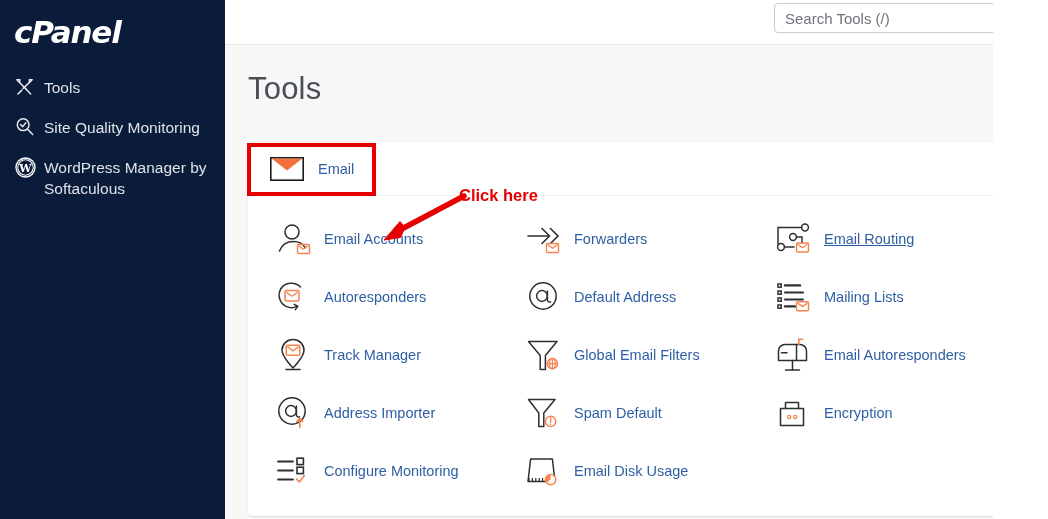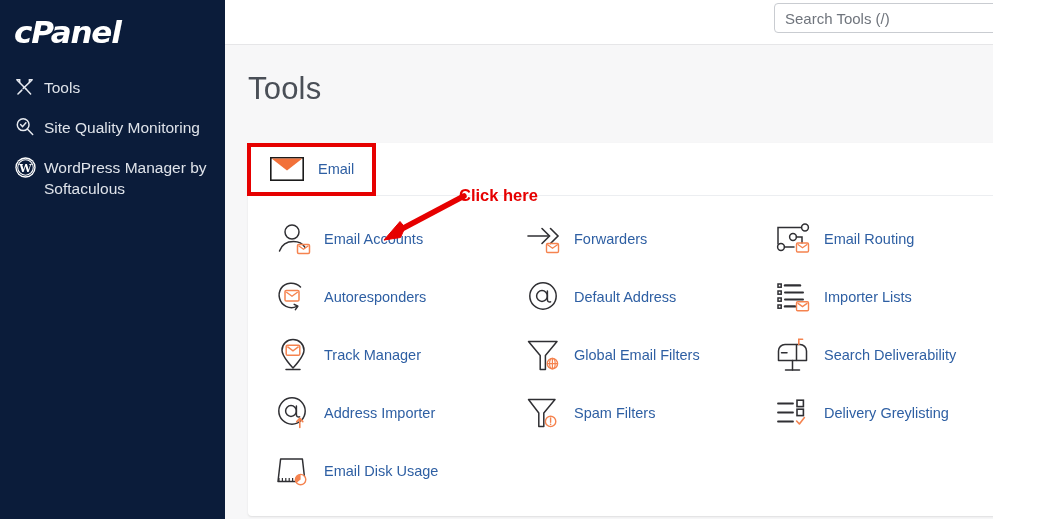--- a/index.html
+++ b/index.html
@@ -137,21 +137,21 @@
     flex: 0 0 44px;
     width: 44px; height: 40px;
     display: flex; align-items: center; justify-content: center;
   }
   .tool-label {
     font-size: 14.5px;
     color: #2e5fa3;
     margin-left: 8px;
     white-space: nowrap;
   }
-  .tool-label.hovered { }
+  .tool-label.hovered { text-decoration: underline; }
 
   
   .anno-box {
     position: absolute;
     left: 247px; top: 143px;
     width: 129px; height: 53px;
     border: 4px solid #e60000;
     box-sizing: border-box;
     pointer-events: none;
     z-index: 40;
@@ -324,21 +324,21 @@
               <rect x="2" y="18" width="3.2" height="3.2"></rect>
               <rect x="2" y="25" width="3.2" height="3.2"></rect>
               <path d="M9 5.4 L24 5.4" stroke-width="2.4" stroke-linecap="round"></path>
               <path d="M9 12.4 L27 12.4" stroke-width="2" stroke-linecap="round"></path>
               <path d="M9 19.4 L27 19.4" stroke-width="2" stroke-linecap="round"></path>
               <path d="M9 26.4 L19 26.4" stroke-width="2.4" stroke-linecap="round"></path>
               <rect x="20.5" y="21.8" width="12" height="9" rx="1.2" fill="#ffffff" stroke="#f5834f" stroke-width="1.4"></rect>
               <path d="M21.6 23.1 L26.5 26.6 L31.4 23.1" stroke="#f5834f" stroke-width="1.3"></path>
             </svg>
           </span>
-          <span class="tool-label">Importer Lists</span>
+          <span class="tool-label">Mailing Lists</span>
         </a>
 
         <a class="tool">
           <span class="tool-icon">
             <svg width="36" height="34" viewBox="0 0 36 34" fill="none" stroke="#2f2f33" stroke-width="1.5">
               <path d="M17 30 C17 30 28 18.6 28 12.2 C28 6.2 23.1 1.6 17 1.6 C10.9 1.6 6 6.2 6 12.2 C6 18.6 17 30 17 30 Z" stroke-linejoin="round"></path>
               <path d="M10 31.6 L24 31.6" stroke-linecap="round"></path>
               <rect x="10.2" y="7.2" width="13.6" height="10" rx="1.3" stroke="#f5834f" stroke-width="1.5"></rect>
               <path d="M11.4 8.6 L17 12.8 L22.6 8.6" stroke="#f5834f" stroke-width="1.4"></path>
             </svg>
@@ -363,21 +363,21 @@
           <span class="tool-icon">
             <svg width="36" height="34" viewBox="0 0 36 34" fill="none" stroke="#2f2f33" stroke-width="1.5">
               <path d="M2.5 22.5 L2.5 13 C2.5 9.4 5.4 6.5 9 6.5 L20.5 6.5 L20.5 22.5 Z" stroke-linejoin="round"></path>
               <path d="M20.5 6.5 L24 6.5 C27.6 6.5 30.5 9.4 30.5 13 L30.5 22.5 L20.5 22.5" stroke-linejoin="round"></path>
               <path d="M5.5 14.8 L11 14.8" stroke-linecap="round"></path>
               <path d="M16.5 22.5 L16.5 32" stroke-linecap="round"></path>
               <path d="M9.5 32 L23.5 32" stroke-linecap="round"></path>
               <path d="M22.8 6.5 L22.8 1.2 L26.6 1.2" stroke="#f5834f" stroke-width="1.6" stroke-linecap="round"></path>
             </svg>
           </span>
-          <span class="tool-label">Search Deliverability</span>
+          <span class="tool-label">Email Autoresponders</span>
         </a>
 
         <a class="tool">
           <span class="tool-icon">
             <svg width="36" height="34" viewBox="0 0 36 34" fill="none" stroke="#2f2f33" stroke-width="1.5">
               <circle cx="16" cy="15" r="13.2"></circle>
               <circle cx="15" cy="15" r="5.4"></circle>
               <path d="M20.4 10 L20.4 18.6 C20.4 20.6 22 21.6 23.6 20.8" stroke-linecap="round"></path>
               <path d="M23.8 31.5 L23.8 22.8" stroke="#f5834f" stroke-width="1.6" stroke-linecap="round"></path>
               <path d="M20.8 25.6 L23.8 22.4 L26.8 25.6" stroke="#f5834f" stroke-width="1.6" stroke-linecap="round" stroke-linejoin="round"></path>
@@ -388,36 +388,47 @@
 
         <a class="tool">
           <span class="tool-icon">
             <svg width="36" height="34" viewBox="0 0 36 34" fill="none" stroke="#2f2f33" stroke-width="1.5">
               <path d="M2.5 3.5 L29 3.5 L17.8 17 L17.8 30.5 L12.8 30.5 L12.8 17 Z" stroke-linejoin="round"></path>
               <circle cx="24.6" cy="25.4" r="5.2" fill="#ffffff" stroke="#f5834f" stroke-width="1.4"></circle>
               <path d="M24.6 22 L24.6 26.2" stroke="#f5834f" stroke-width="1.4" stroke-linecap="round"></path>
               <circle cx="24.6" cy="28.4" r="0.8" fill="#f5834f" stroke="none"></circle>
             </svg>
           </span>
-          <span class="tool-label">Spam Filters</span>
-        </a>
-
+          <span class="tool-label">Spam Default</span>
+        </a>
+
+        <a class="tool">
+          <span class="tool-icon">
+            <svg width="36" height="34" viewBox="0 0 36 34" fill="none" stroke="#2f2f33" stroke-width="1.5">
+              <rect x="4.5" y="12.5" width="23" height="17" stroke-linejoin="round"></rect>
+              <path d="M9.5 12.5 L9.5 6.5 L22.5 6.5 L22.5 12.5" stroke-linejoin="round"></path>
+              <circle cx="13.2" cy="21" r="1.6" stroke="#f5834f" stroke-width="1.3"></circle>
+              <circle cx="19.2" cy="21" r="1.6" stroke="#f5834f" stroke-width="1.3"></circle>
+            </svg>
+          </span>
+          <span class="tool-label">Encryption</span>
+        </a>
 
         <a class="tool">
           <span class="tool-icon">
             <svg width="36" height="34" viewBox="0 0 36 34" fill="none" stroke="#2f2f33" stroke-width="1.8" stroke-linecap="round">
               <path d="M2 7.5 L17 7.5"></path>
               <path d="M2 16.5 L17 16.5"></path>
               <path d="M2 25.5 L17 25.5"></path>
               <rect x="21" y="4.2" width="6.4" height="6.4" stroke-width="1.6"></rect>
               <rect x="21" y="13.2" width="6.4" height="6.4" stroke-width="1.6"></rect>
               <path d="M20.6 25 L23.4 28 L28.4 21.6" stroke="#f5834f" stroke-width="1.6" stroke-linejoin="round"></path>
             </svg>
           </span>
-          <span class="tool-label">Delivery Greylisting</span>
+          <span class="tool-label">Configure Monitoring</span>
         </a>
 
         <a class="tool">
           <span class="tool-icon">
             <svg width="36" height="34" viewBox="0 0 36 34" fill="none" stroke="#2f2f33" stroke-width="1.5">
               <path d="M4.6 5 L26.4 5 L29 27.5 L2 27.5 Z" stroke-linejoin="round"></path>
               <path d="M3 24 L3 27.5 M6.4 24 L6.4 27.5 M9.8 24 L9.8 27.5 M13.2 24 L13.2 27.5 M16.6 24 L16.6 27.5" stroke-width="1.2"></path>
               <circle cx="24.6" cy="25.6" r="5.2" fill="#ffffff" stroke="#f5834f" stroke-width="1.4"></circle>
               <path d="M24.6 25.6 L24.6 20.4 A5.2 5.2 0 0 0 20.6 28.7 Z" fill="#f5834f" stroke="none"></path>
             </svg>

